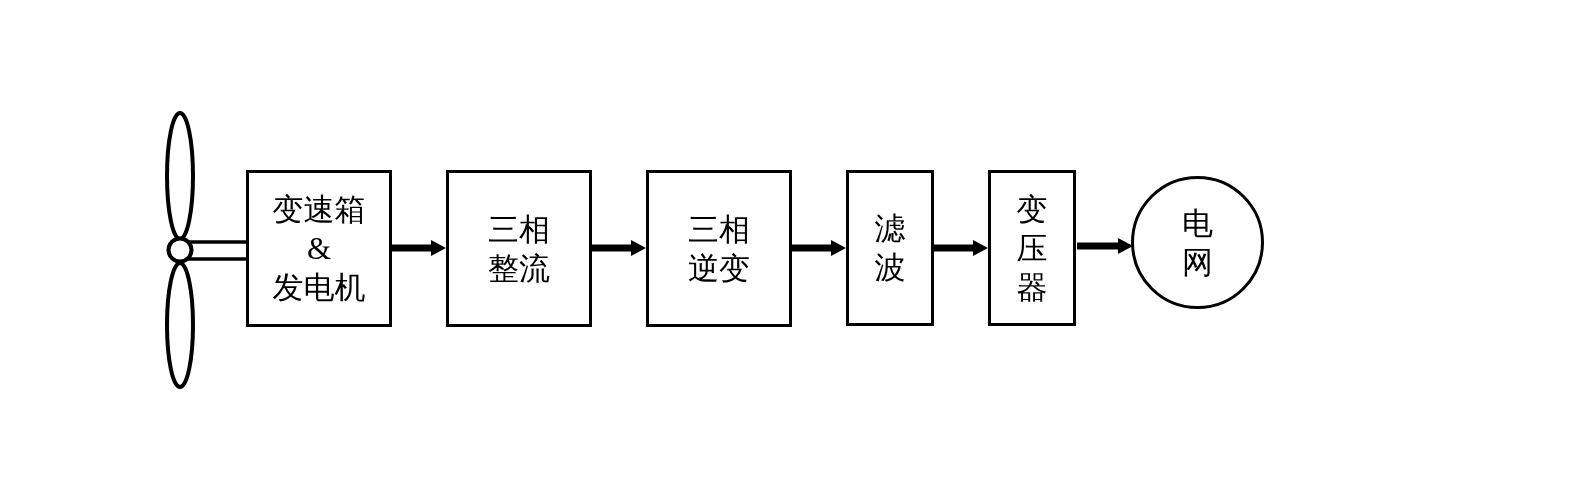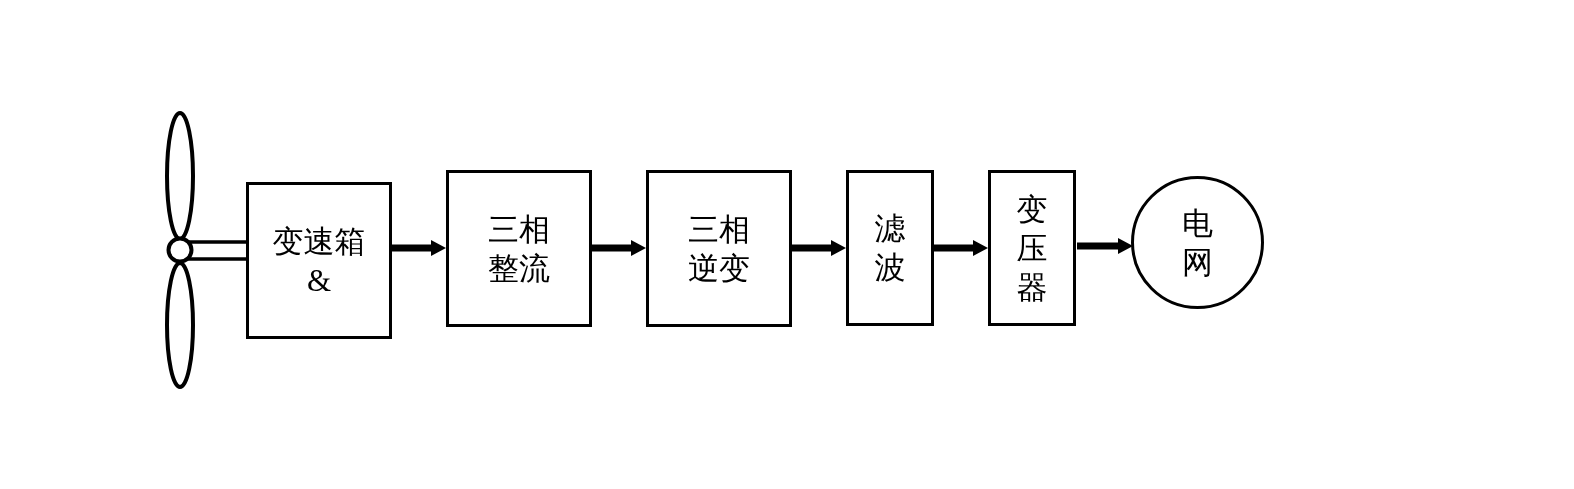--- a/index.html
+++ b/index.html
@@ -73,23 +73,24 @@
         <line x1="934" y1="248" x2="975" y2="248" stroke-width="7"></line>
         <polygon points="988,248 973,240 973,256" stroke="none"></polygon>
       </g>
       <g>
         <line x1="1077" y1="246" x2="1120" y2="246" stroke-width="7"></line>
         <polygon points="1133,246 1118,238 1118,254" stroke="none"></polygon>
       </g>
     </g>
   </svg>
 
-  <div class="node rect" style="left:246px; top:170px; width:146px; height:157px;margin-top:12px;">
+  <div class="node rect" style="left:246px; top:170px; width:146px; height:157px;">
     <span>变速箱</span>
     <span>&amp;</span>
+    <span>发电机</span>
   </div>
 
   <div class="node rect" style="left:446px; top:170px; width:146px; height:157px;">
     <span>三相</span>
     <span>整流</span>
   </div>
 
   <div class="node rect" style="left:646px; top:170px; width:146px; height:157px;">
     <span>三相</span>
     <span>逆变</span>

